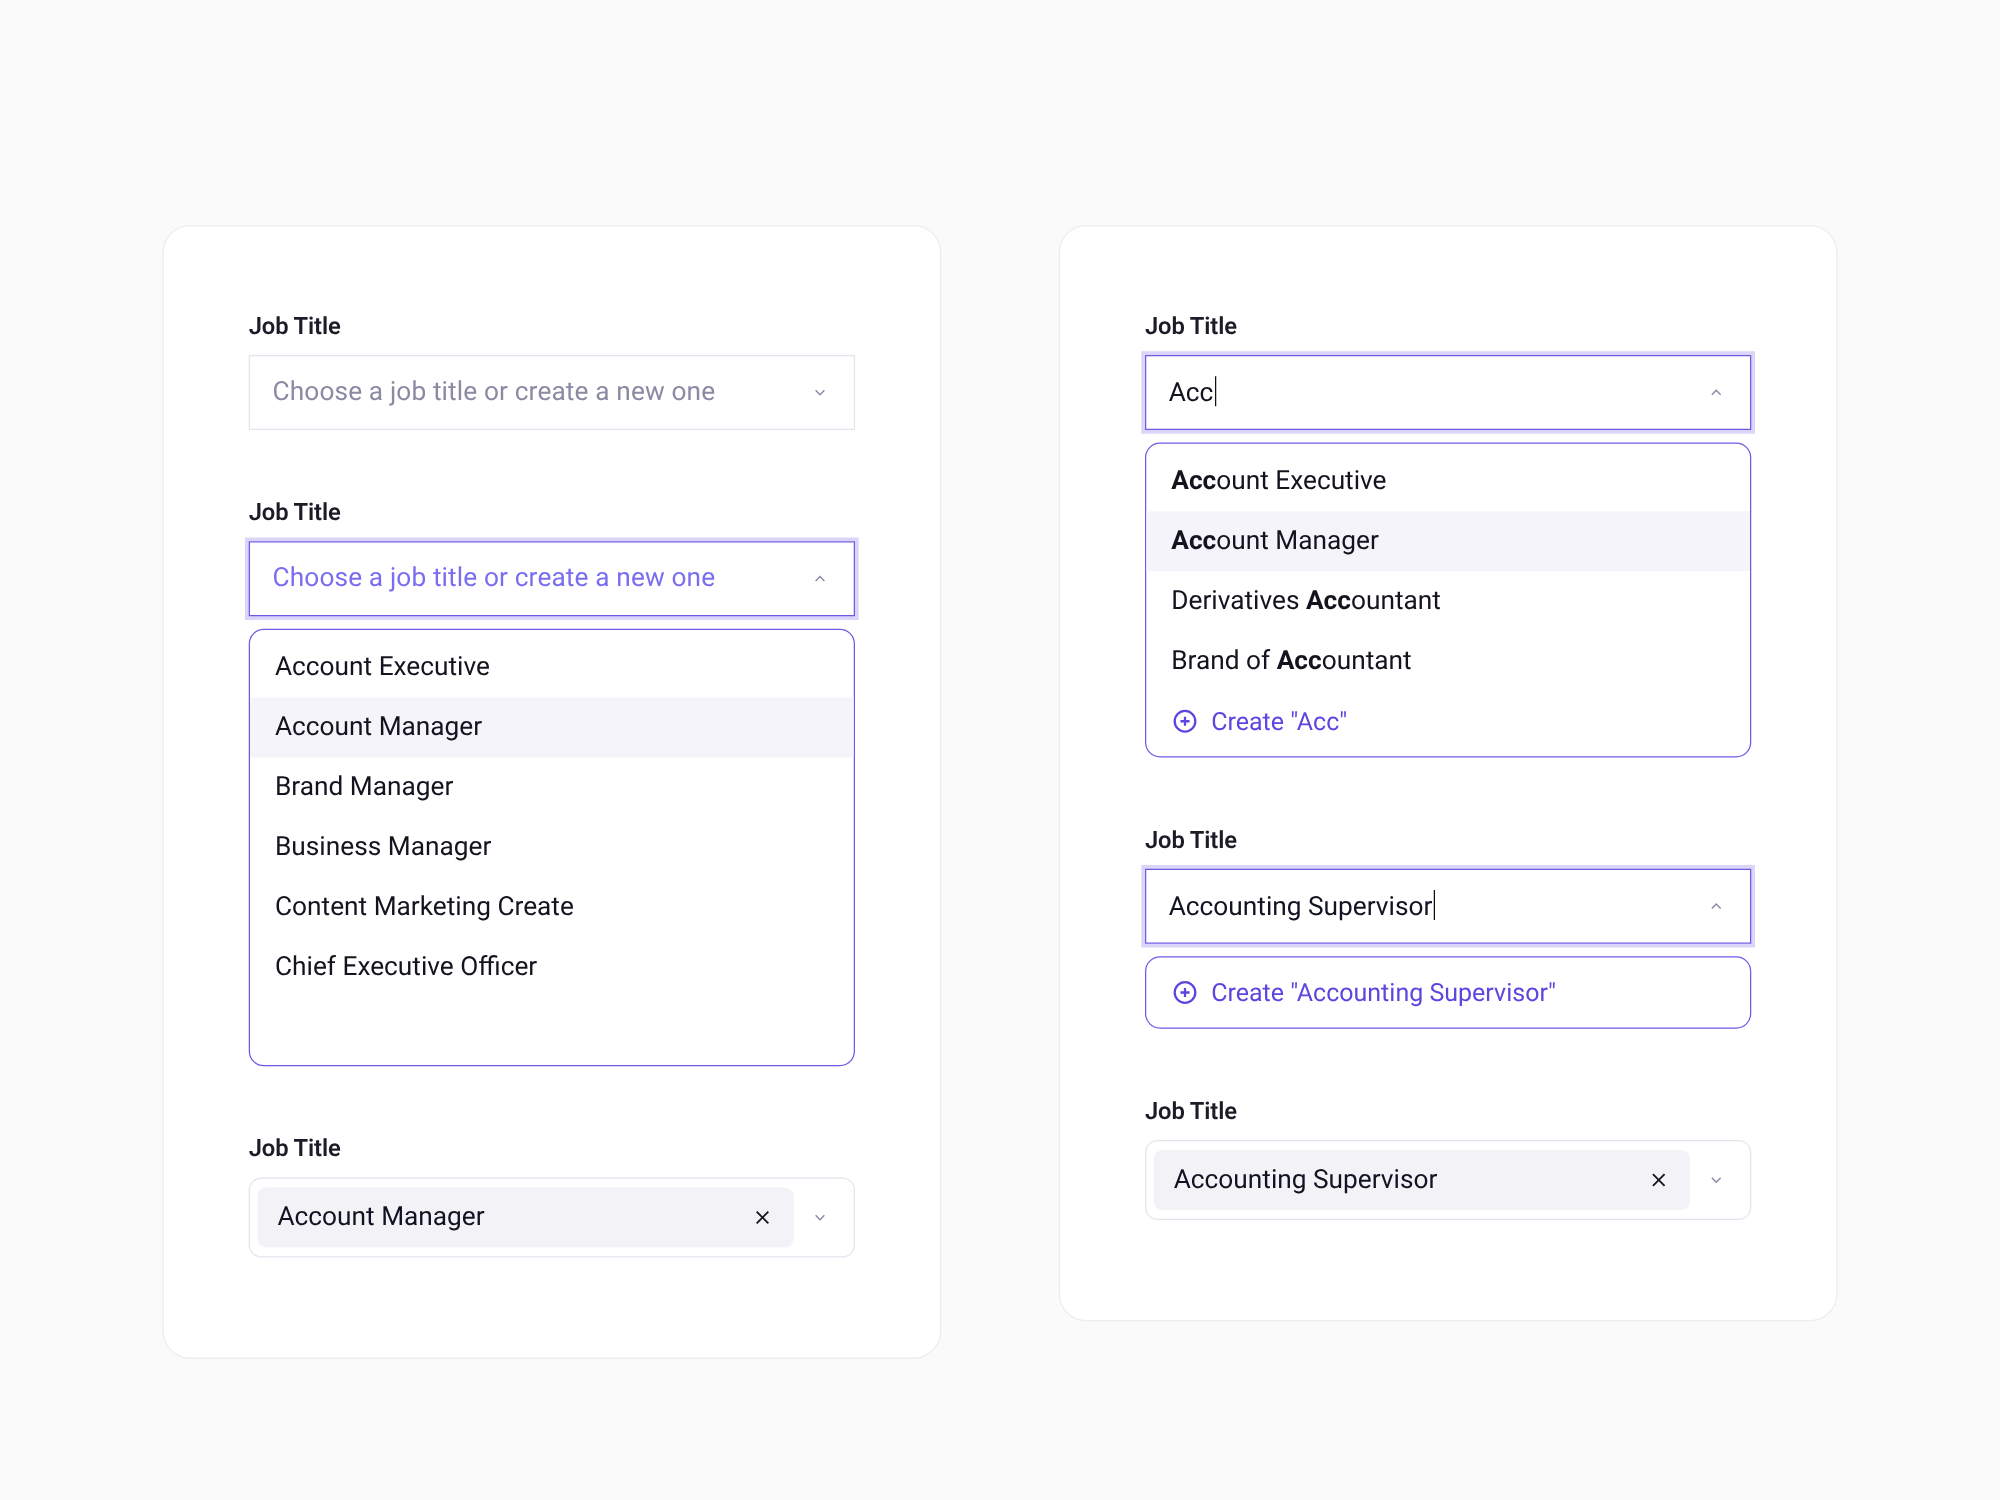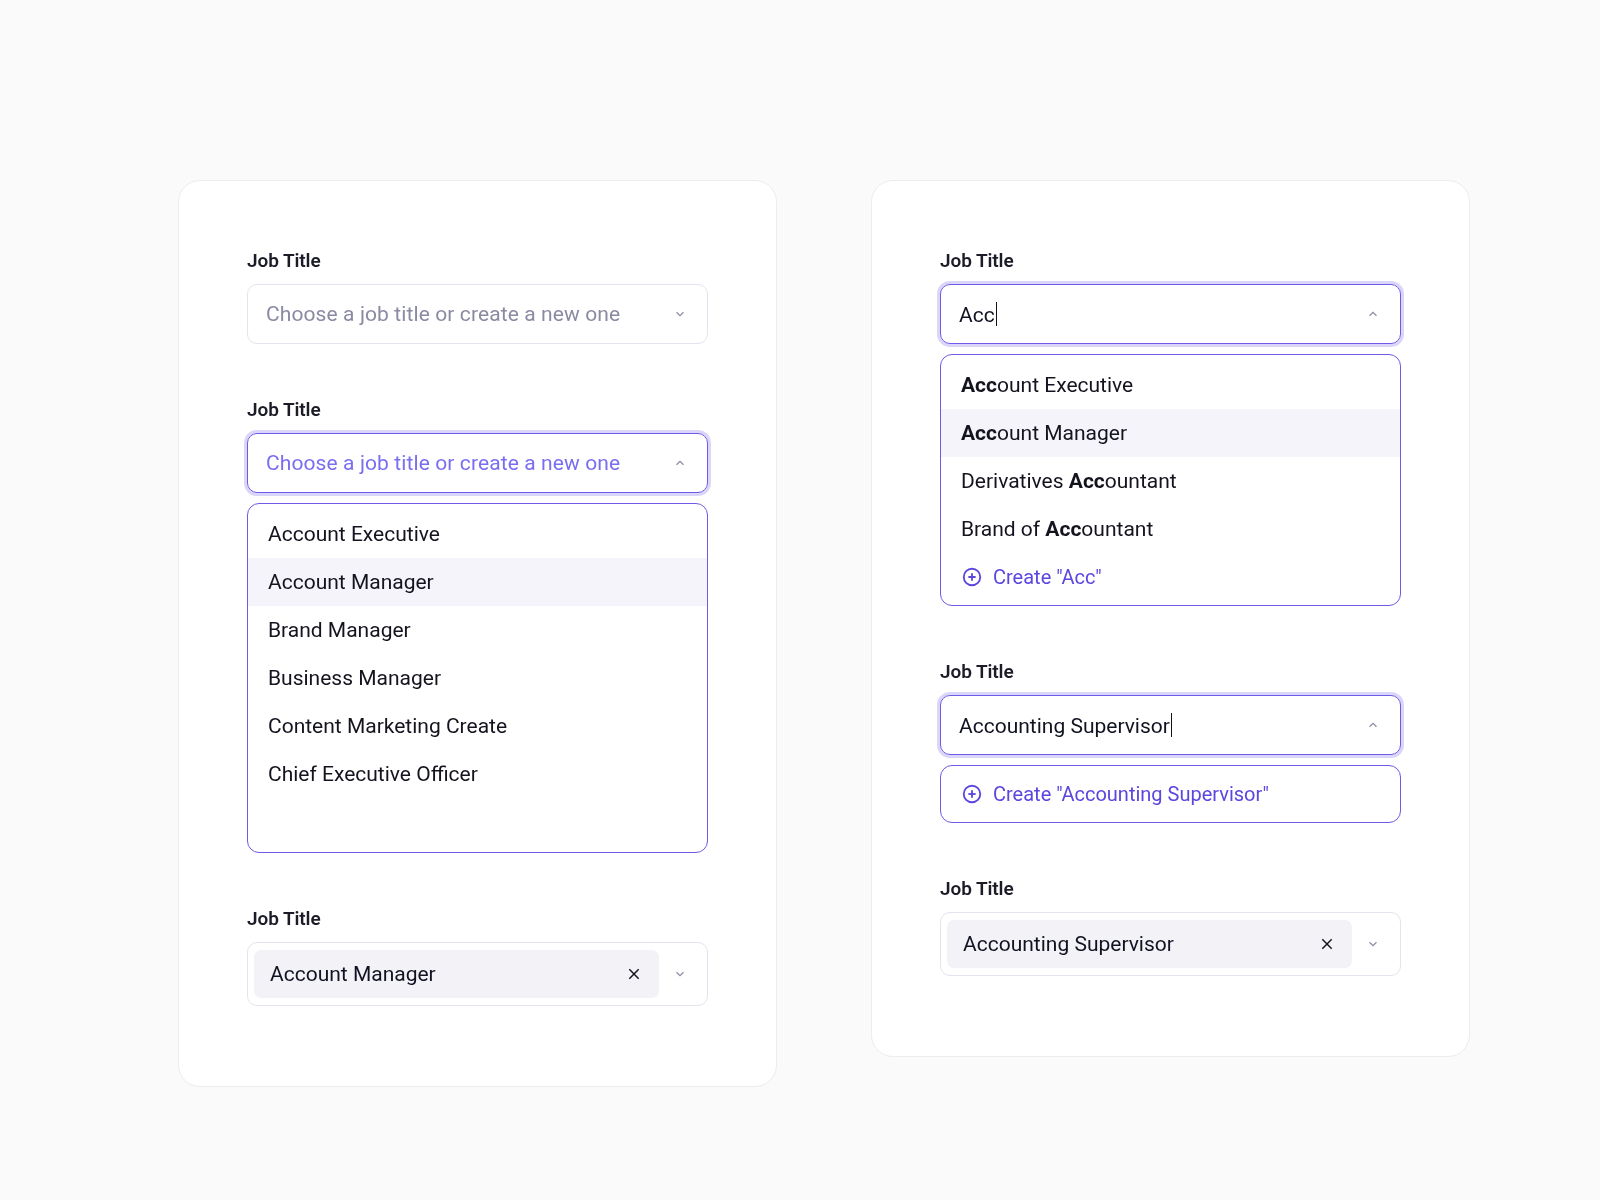--- a/index.html
+++ b/index.html
@@ -8,21 +8,20 @@
     width: 1600px; height: 1200px;
     background: #fafafa;
     font-family: -apple-system, BlinkMacSystemFont, "Segoe UI", Roboto, "Helvetica Neue", Arial, sans-serif;
     color: #0f1222;
   }
   .canvas {
     display: flex;
     gap: 94px;
     padding: 180px 130px 0;
     align-items: flex-start;
-    margin-left: 48px;
   }
   .card {
     width: 664px;
     background: #fff;
     border: 1px solid #ececf1;
     border-radius: 22px;
     padding: 68px 68px 80px;
   }
   .field { margin-bottom: 54px; }
   .field:last-child { margin-bottom: 0; }
@@ -34,21 +33,21 @@
     letter-spacing: -0.1px;
   }
   
   .control {
     position: relative;
     display: flex;
     align-items: center;
     width: 100%;
     height: 60px;
     border: 1.5px solid #d6d6e1;
-    border-radius: 10px;
+    border-radius: 0;
     padding: 0 18px;
     font-size: 21px;
   }
   .control.focus {
     border-color: #6d5ae6;
     box-shadow: 0 0 0 3px rgba(109,90,230,.25);
   }
   .control.closed-light {
     border-color: #e4e4ee;
   }

